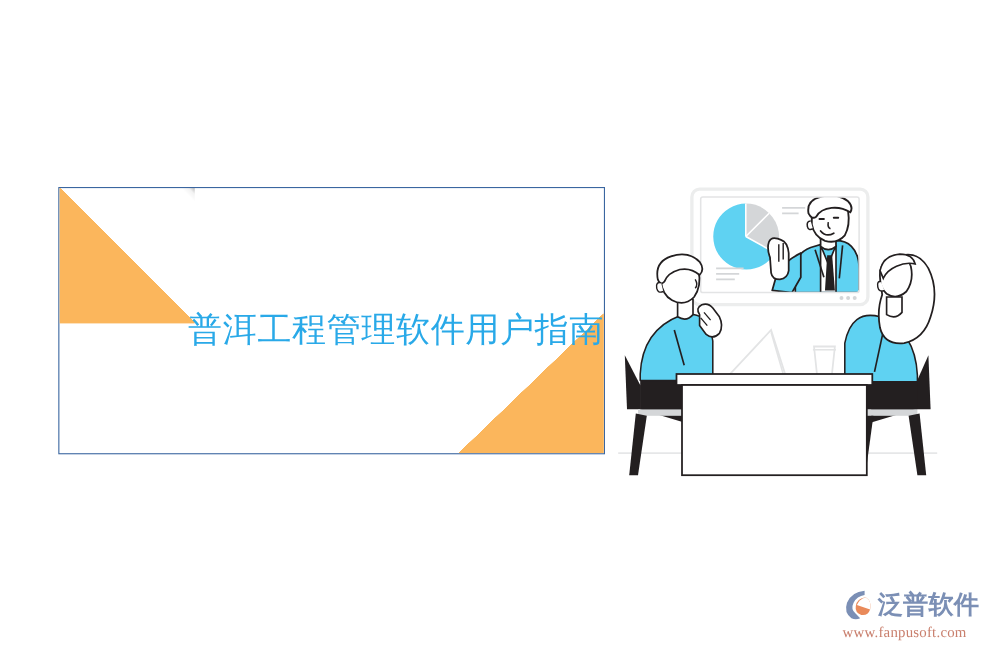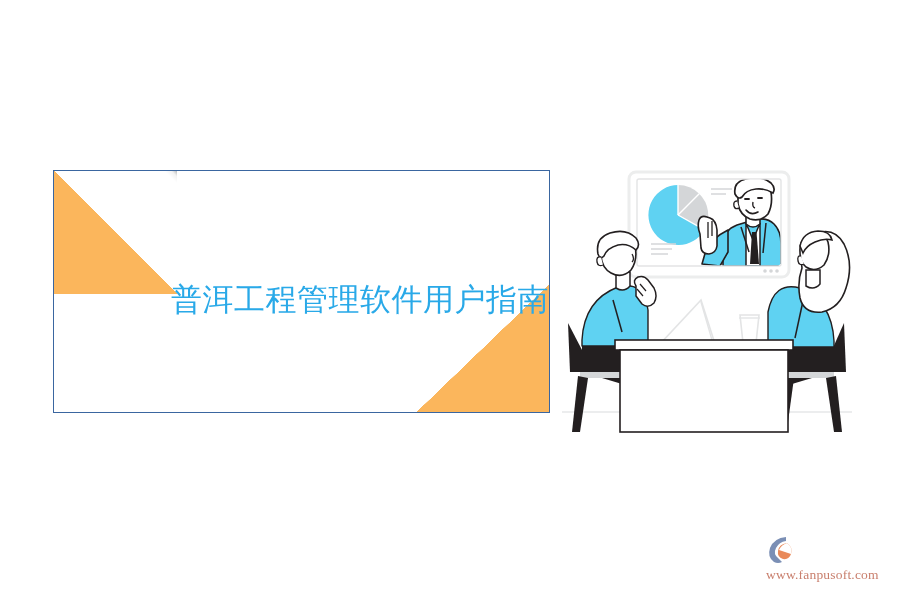--- a/index.html
+++ b/index.html
@@ -302,17 +302,18 @@
     </svg>
   </div>
 
   <div class="logo">
     <div class="logo-row">
       <svg class="logo-mark" viewBox="0 0 30 30" xmlns="http://www.w3.org/2000/svg">
         <path d="M20 3 Q8 4 4 14 Q1 23 8 28 Q12 30 16 28 L12 24 Q7 20 10 14 Q13 8 20 7 Z" fill="#7b8fb5"></path>
         <path d="M21 9 Q13 10 12 17 Q11 23 17 25 Q23 26 25 20 Q27 13 21 9 Z" fill="#e98a5a"></path>
         <path d="M21 9 Q15 11 13 16 L25 20 Q27 13 21 9 Z" fill="#ffffff"></path>
       </svg>
+      <span class="logo-name">泛普软件</span>
     </div>
     <div class="logo-url">www.fanpusoft.com</div>
   </div>
 
 </div>
 
 </body></html>

